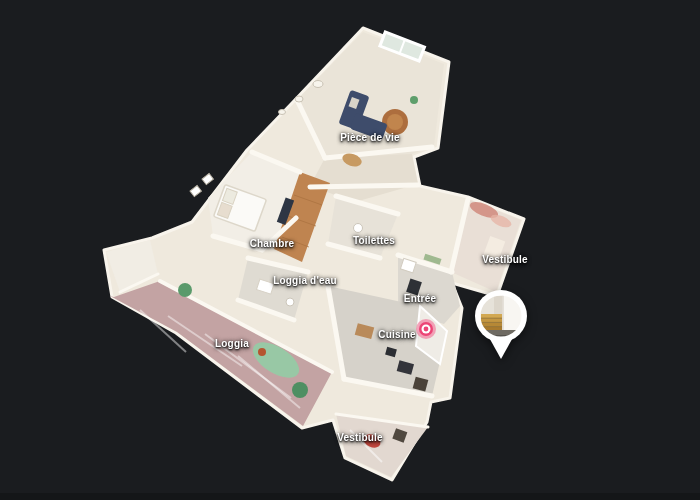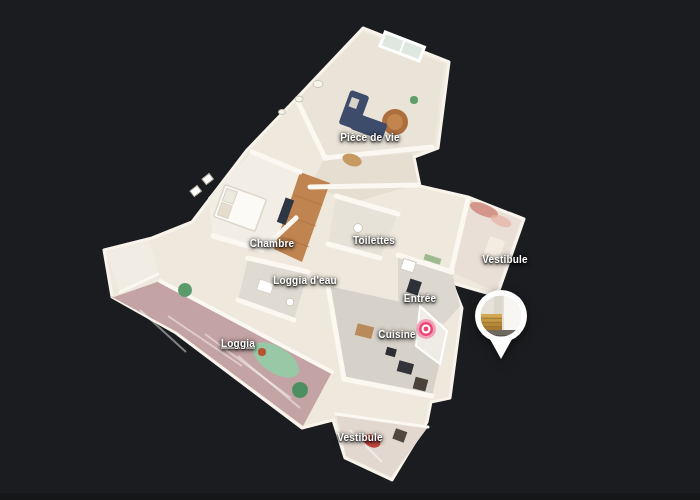--- a/index.html
+++ b/index.html
@@ -186,17 +186,17 @@
     </g>
   </svg>
 
   <div class="room-label" style="left: 370px; top: 137px;">Pièce de vie</div>
   <div class="room-label" style="left: 272px; top: 243px;">Chambre</div>
   <div class="room-label" style="left: 374px; top: 240px;">Toilettes</div>
   <div class="room-label" style="left: 505px; top: 259px; text-align: center;">Vestibule</div>
   <div class="room-label" style="left: 305px; top: 280px;">Loggia d'eau</div>
   <div class="room-label" style="left: 420px; top: 298px;">Entrée</div>
   <div class="room-label" style="left: 361px; top: 334px; margin-left: 36px;">Cuisine</div>
-  <div class="room-label" style="left: 238px; top: 343px; text-decoration: underline;">Loggia</div>
+  <div class="room-label" style="left: 232px; top: 343px;">Loggia</div>
   <div class="room-label" style="left: 360px; top: 437px;">Vestibule</div>
 
   <div class="bottom-edge"></div>
 </div>
 
 </body></html>

